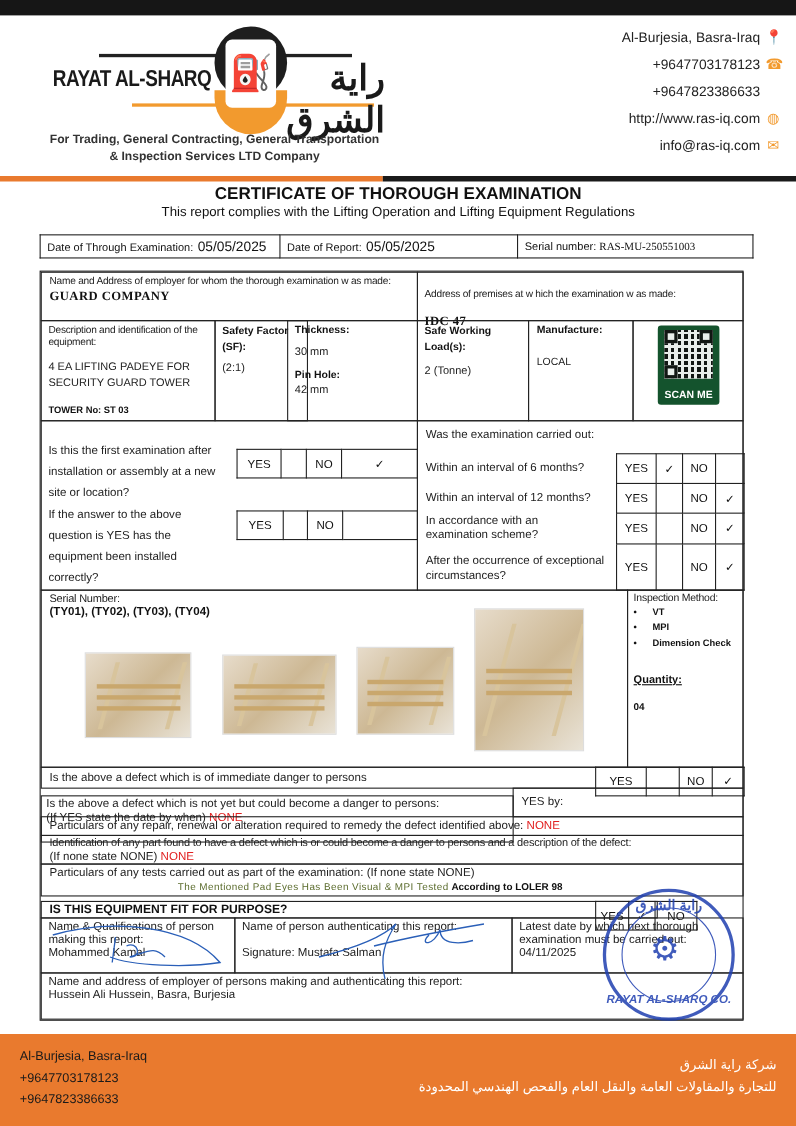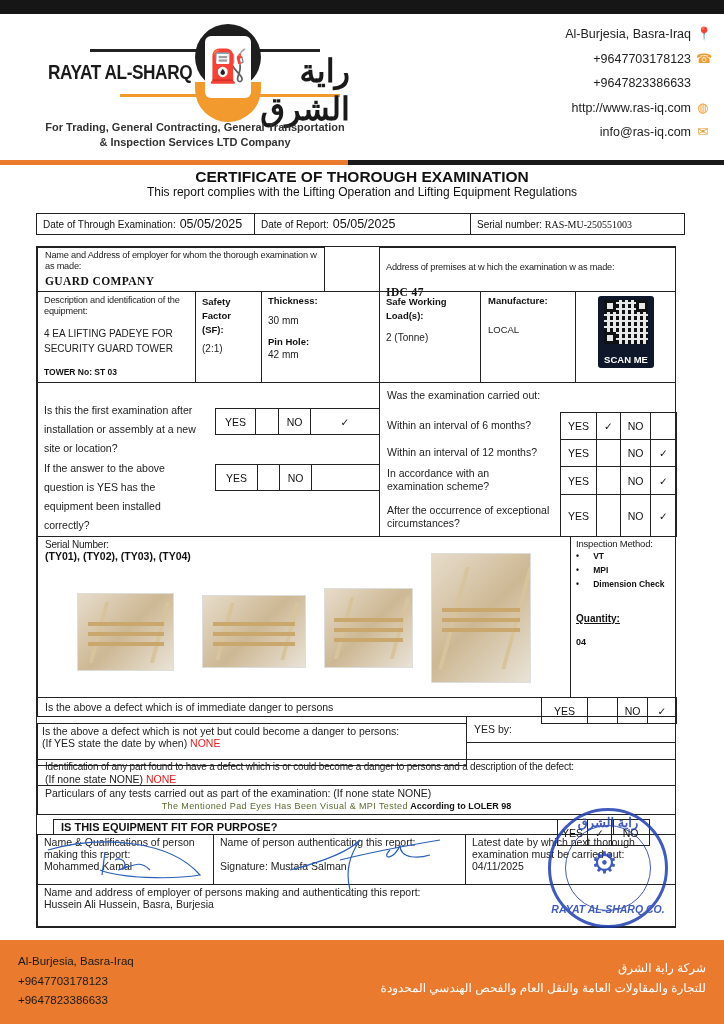--- a/index.html
+++ b/index.html
@@ -33,21 +33,21 @@
 .bld{font-weight:bold;font-size:9.5px}
 .val{font-size:10px;color:#222}
 .serif-b{font-family:"Liberation Serif",serif;font-weight:bold;font-size:11.5px;letter-spacing:0.4px}
 .q{font-size:10.5px;line-height:19px;color:#222}
 .yn{position:absolute;border-collapse:collapse}
 .yn td{border:1px solid #222;font-size:10.5px;text-align:center;height:26px}
 .red{color:#e12020}
 .photo{position:absolute;border:1px solid #ddd;background:linear-gradient(135deg,#e7dccb,#cdb894 50%,#e9e3d7);overflow:hidden}
 .photo:before{content:"";position:absolute;left:20%;top:10%;width:60%;height:80%;border-left:4px solid #d8c49c;border-right:4px solid #d8c49c;transform:skewX(-15deg)}
 .photo:after{content:"";position:absolute;left:10%;top:50%;width:80%;height:4px;background:#c9a76d;box-shadow:0 10px 0 #c9a76d,0 -10px 0 #c9a76d}
-.qr{position:absolute;left:598px;top:296px;width:56px;height:72px;background:#0f172a;border-radius:3px}
+.qr{position:absolute;left:598px;top:296px;width:56px;height:72px;background:#14532d;border-radius:3px}
 .qr .code{position:absolute;left:6px;top:4px;width:44px;height:44px;background:
   repeating-linear-gradient(90deg,#111 0 3px,#fff 3px 6px),#fff;opacity:0.9}
 .qr .code:before{content:"";position:absolute;inset:0;background:repeating-linear-gradient(0deg,transparent 0 4px,#fff 4px 6px)}
 .qr .code i{position:absolute;width:12px;height:12px;border:3px solid #111;background:#fff}
 .qr .scan{position:absolute;left:0;bottom:3px;width:56px;text-align:center;color:#fff;font-size:9.5px;font-weight:bold}
 .footer{position:absolute;left:0;top:940px;width:724px;height:84px;background:#e97a2e}
 .footer .l{position:absolute;left:18px;top:12px;font-size:11.5px;line-height:19.5px;color:#1a1a1a}
 .footer .r{position:absolute;right:18px;top:18px;text-align:right;font-size:12px;line-height:20px;color:#fff;direction:rtl}
 .stamp{position:absolute;left:548px;top:808px;width:120px;height:120px;border:3px solid #1f3fb0;border-radius:50%;color:#1f3fb0;opacity:0.85}
 .stamp .inner{position:absolute;left:14px;top:14px;width:86px;height:86px;border:1.5px solid #1f3fb0;border-radius:50%}
@@ -109,38 +109,38 @@
       <tr>
     <td style="width:218px"><span>Date of Through Examination:</span><span class="v">05/05/2025</span></td>
     <td style="width:216px"><span>Date of Report:</span><span class="v">05/05/2025</span></td>
     <td><span>Serial number:</span> <span class="rn">RAS-MU-250551003</span></td>
   </tr>
 </tbody>
   </table>
 
 <div class="main">
 
-  <div class="box" style="left:0;top:0;width:288px;height:45px;padding:2px 7px">
+  <div class="box" style="left:0;top:0;width:343px;height:45px;padding:2px 7px">
     <div class="lbl">Name and Address of employer for whom the thorough examination w as made:</div>
     <div class="serif-b" style="margin-top:3px">GUARD COMPANY</div>
   </div>
   <div class="box" style="left:342px;top:0;width:297px;height:45px;padding:14px 6px">
     <div class="lbl">Address of premises at w hich the examination w as made:</div>
     <div class="serif-b" style="margin-top:13px">IDC  47</div>
   </div>
 
   <div class="box" style="left:0;top:44px;width:159px;height:92px;padding:3px 6px">
     <div class="lbl">Description and identification of the equipment:</div>
     <div class="val" style="margin-top:9px;line-height:15px">
       <div>4 EA LIFTING PADEYE FOR</div>
       <div>SECURITY GUARD TOWER</div>
     </div>
     <div class="bld" style="font-size:8.5px;margin-top:11px">TOWER No: ST 03</div>
   </div>
-  <div class="box" style="left:158px;top:44px;width:67px;height:92px;padding:3px 6px">
+  <div class="box" style="left:158px;top:44px;width:85px;height:92px;padding:3px 6px">
     <div class="bld" style="line-height:14px">Safety Factor (SF):</div>
     <div class="val" style="margin-top:6px">(2:1)</div>
   </div>
   <div class="box" style="left:224px;top:44px;width:119px;height:92px;padding:3px 6px">
     <div class="bld">Thickness:</div>
     <div class="val" style="margin-top:9px">30 mm</div>
     <div class="bld" style="margin-top:10px">Pin Hole:</div>
     <div class="val" style="margin-top:2px">42 mm</div>
   </div>
   <div class="box" style="left:342px;top:44px;width:102px;height:92px;padding:3px 6px">
@@ -248,32 +248,35 @@
   </div>
 
   <div class="box" style="left:0;top:476px;width:430px;height:43px;padding:1px 4px">
     <div class="q" style="line-height:12px">Is the above a defect which is not yet but could become a danger to persons:</div>
     <div class="q" style="line-height:12px"><span>(If YES state the date by when)</span> <span class="red">NONE</span></div>
   </div>
   <div class="box" style="left:429px;top:469px;width:210px;height:27px;padding:4px 7px">
     <div class="q" style="line-height:16px">YES by:</div>
   </div>
 
+  <div class="box" style="left:0;top:495px;width:639px;height:18px;padding:0 7px">
+    <div class="q" style="line-height:16px"><span>Particulars of any repair, renewal or alteration required to remedy the defect identified above:</span> <span class="red">NONE</span></div>
+  </div>
 
   <div class="box" style="left:0;top:512px;width:639px;height:27px;padding:1px 7px">
     <div class="q" style="line-height:12px;font-size:10px;letter-spacing:-0.2px">Identification of any part found to  have a defect which is or could become a danger to persons and a description of the defect:</div>
     <div class="q" style="line-height:12px"><span>(If none state NONE)</span> <span class="red">NONE</span></div>
   </div>
 
   <div class="box" style="left:0;top:538px;width:639px;height:30px;padding:1px 7px">
     <div class="q" style="line-height:12px">Particulars of any tests carried out as part of the examination: (If none state NONE)</div>
     <div style="text-align:center;font-size:9px;line-height:14px;padding-right:40px"><span style="color:#5a6b2c;letter-spacing:0.4px">The Mentioned Pad Eyes Has Been Visual &amp; MPI Tested</span> <b>According to LOLER 98</b></div>
   </div>
 
-  <div class="box" style="left:16px;top:572px;width:561px;height:16px">
+  <div class="box" style="left:0;top:572px;width:561px;height:16px">
     <div style="position:absolute;left:7px;top:0;font-weight:bold;font-size:11px;line-height:15px">IS THIS EQUIPMENT  FIT FOR PURPOSE?</div>
     <table class="yn" style="left:503px;top:-1px;width:93px">
       <tbody>
           <tr>
         <td style="height:16px;width:30px">YES</td>
         <td style="width:24px"><span>✓</span></td>
         <td>NO</td>
       </tr>
     </tbody>
       </table>

